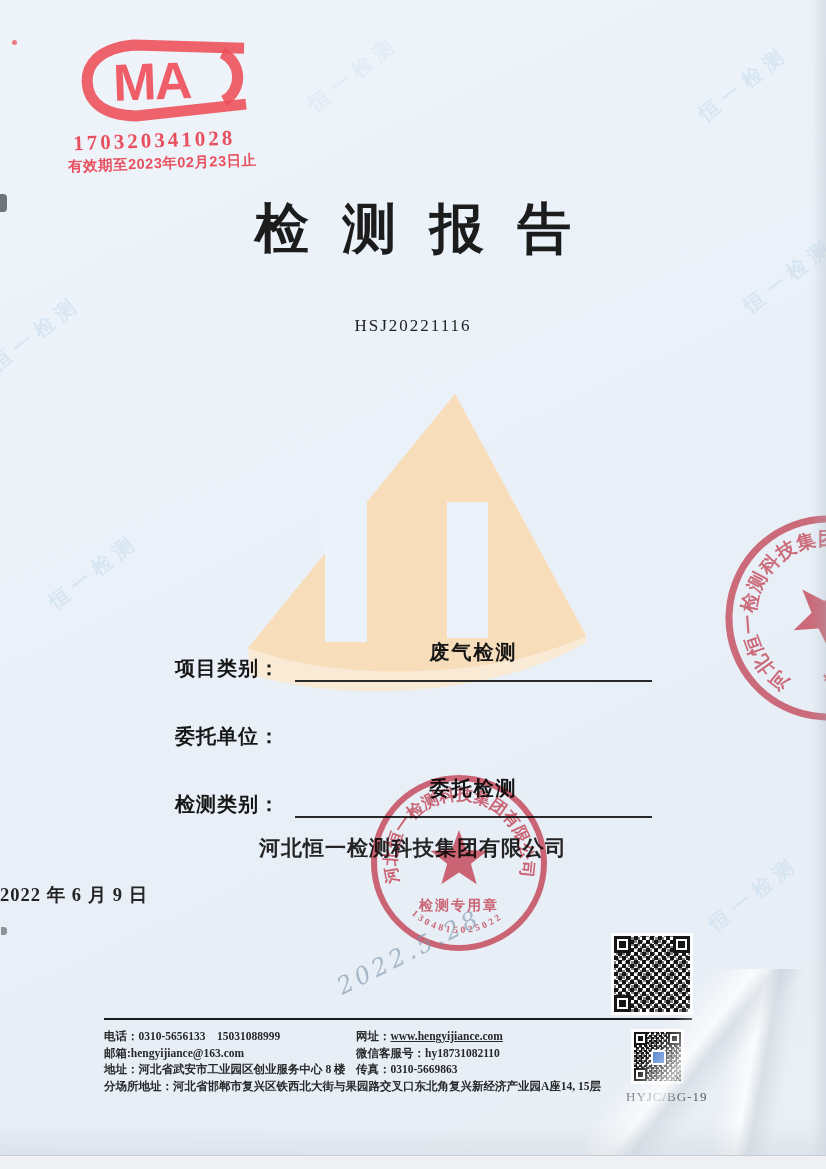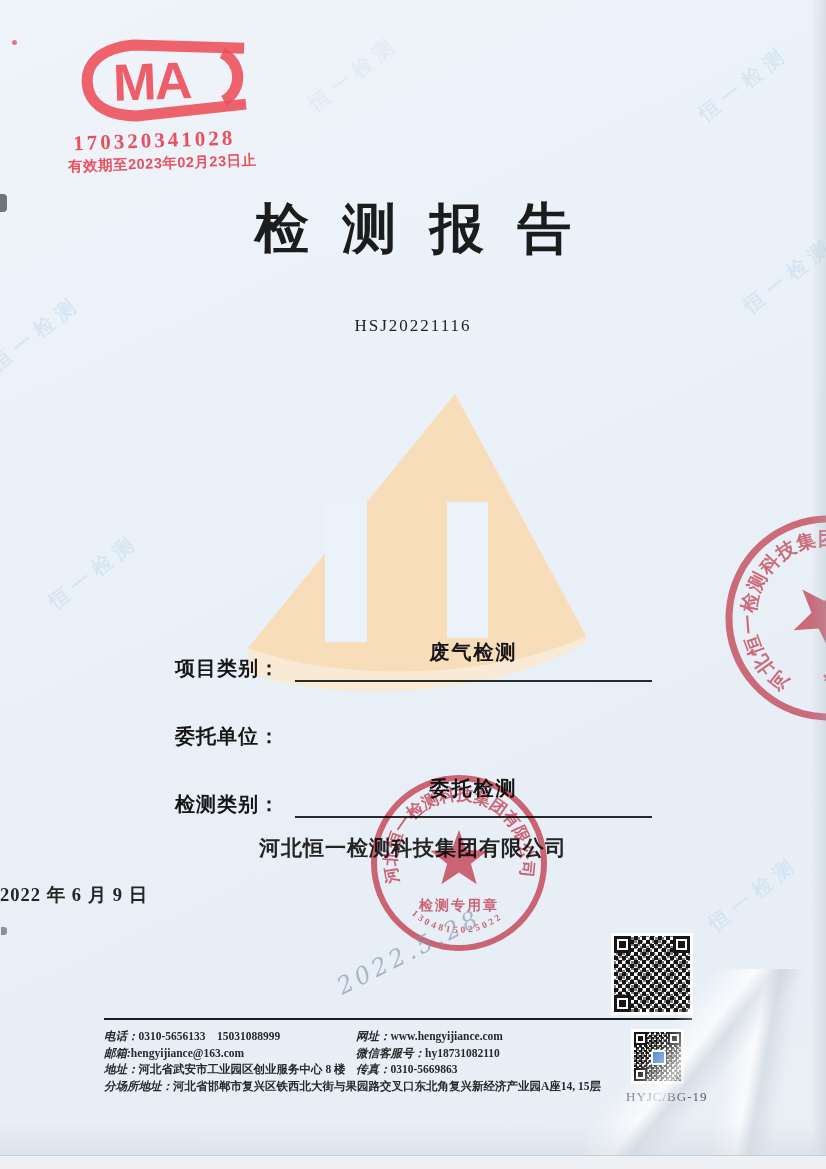--- a/index.html
+++ b/index.html
@@ -63,22 +63,22 @@
            background:#4a7fd0;border:2px solid #fff;border-radius:2px;}
 
   .doc-code{position:absolute;left:626px;top:1089px;font-family:"Liberation Serif",serif;
             font-size:13px;color:#4d5258;letter-spacing:1px;}
 
   
   .footer{position:absolute;left:104px;top:1018px;width:600px;color:#26282a;}
   .fdiv{width:588px;border-top:2px solid #1b1b1b;margin-bottom:8px;}
   .fline{display:flex;font-size:11.5px;line-height:16.5px;font-weight:700;}
   .fleft{width:252px;flex:none;}
-  .u{}
-  .fline .lab{font-weight:700;font-style:italic;}
+  .u{text-decoration:underline;}
+  .fline .lab{font-weight:700;}
 
   
   .artifact{position:absolute;pointer-events:none;}
   .speck-1{left:0;top:194px;width:7px;height:18px;background:#6e747a;border-radius:0 4px 4px 0;}
   .speck-2{left:1px;top:927px;width:6px;height:8px;background:#8c9298;border-radius:0 3px 3px 0;}
   .speck-3{left:12px;top:40px;width:5px;height:5px;background:#e77a80;border-radius:50%;}
   .edge-shade{right:0;top:0;width:15px;height:100%;
               background:linear-gradient(to left,rgba(165,175,185,.28),rgba(165,175,185,0));}
   .wrinkle{right:0;bottom:0;width:240px;height:200px;opacity:.8;background:
      linear-gradient(128deg,rgba(255,255,255,0) 32%,rgba(255,255,255,.9) 43%,rgba(182,192,202,.38) 48%,rgba(255,255,255,0) 56%),

